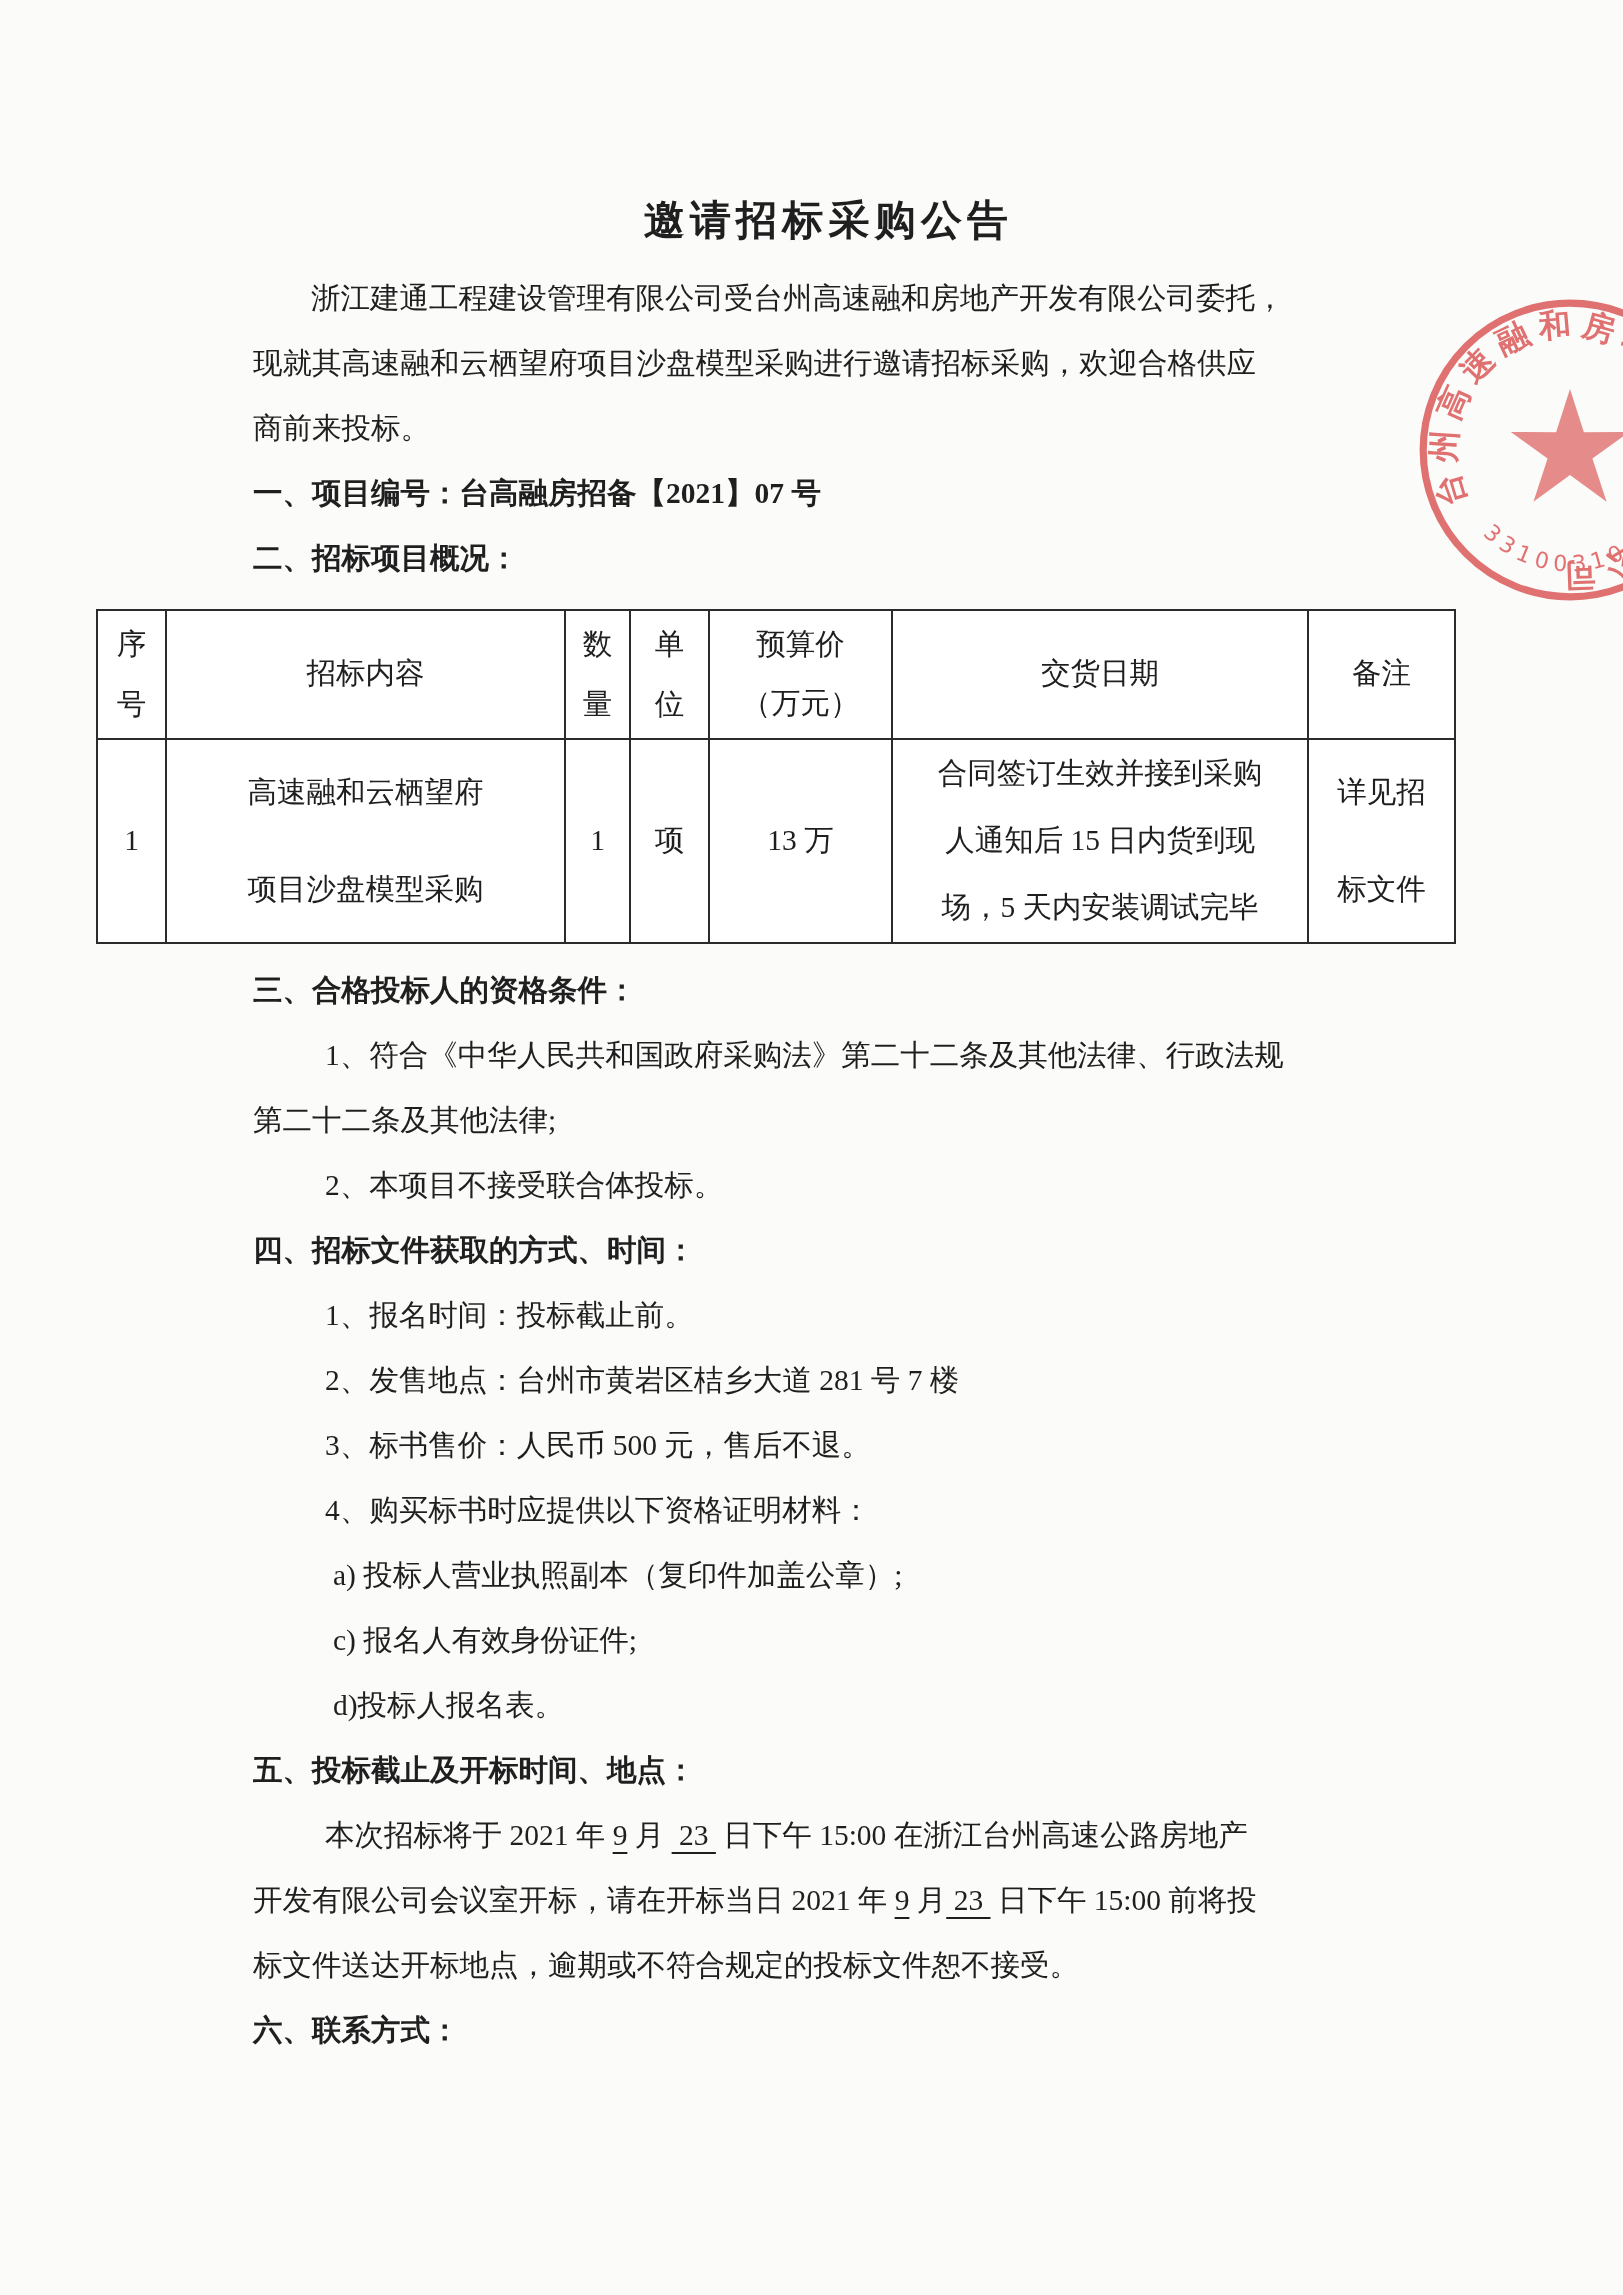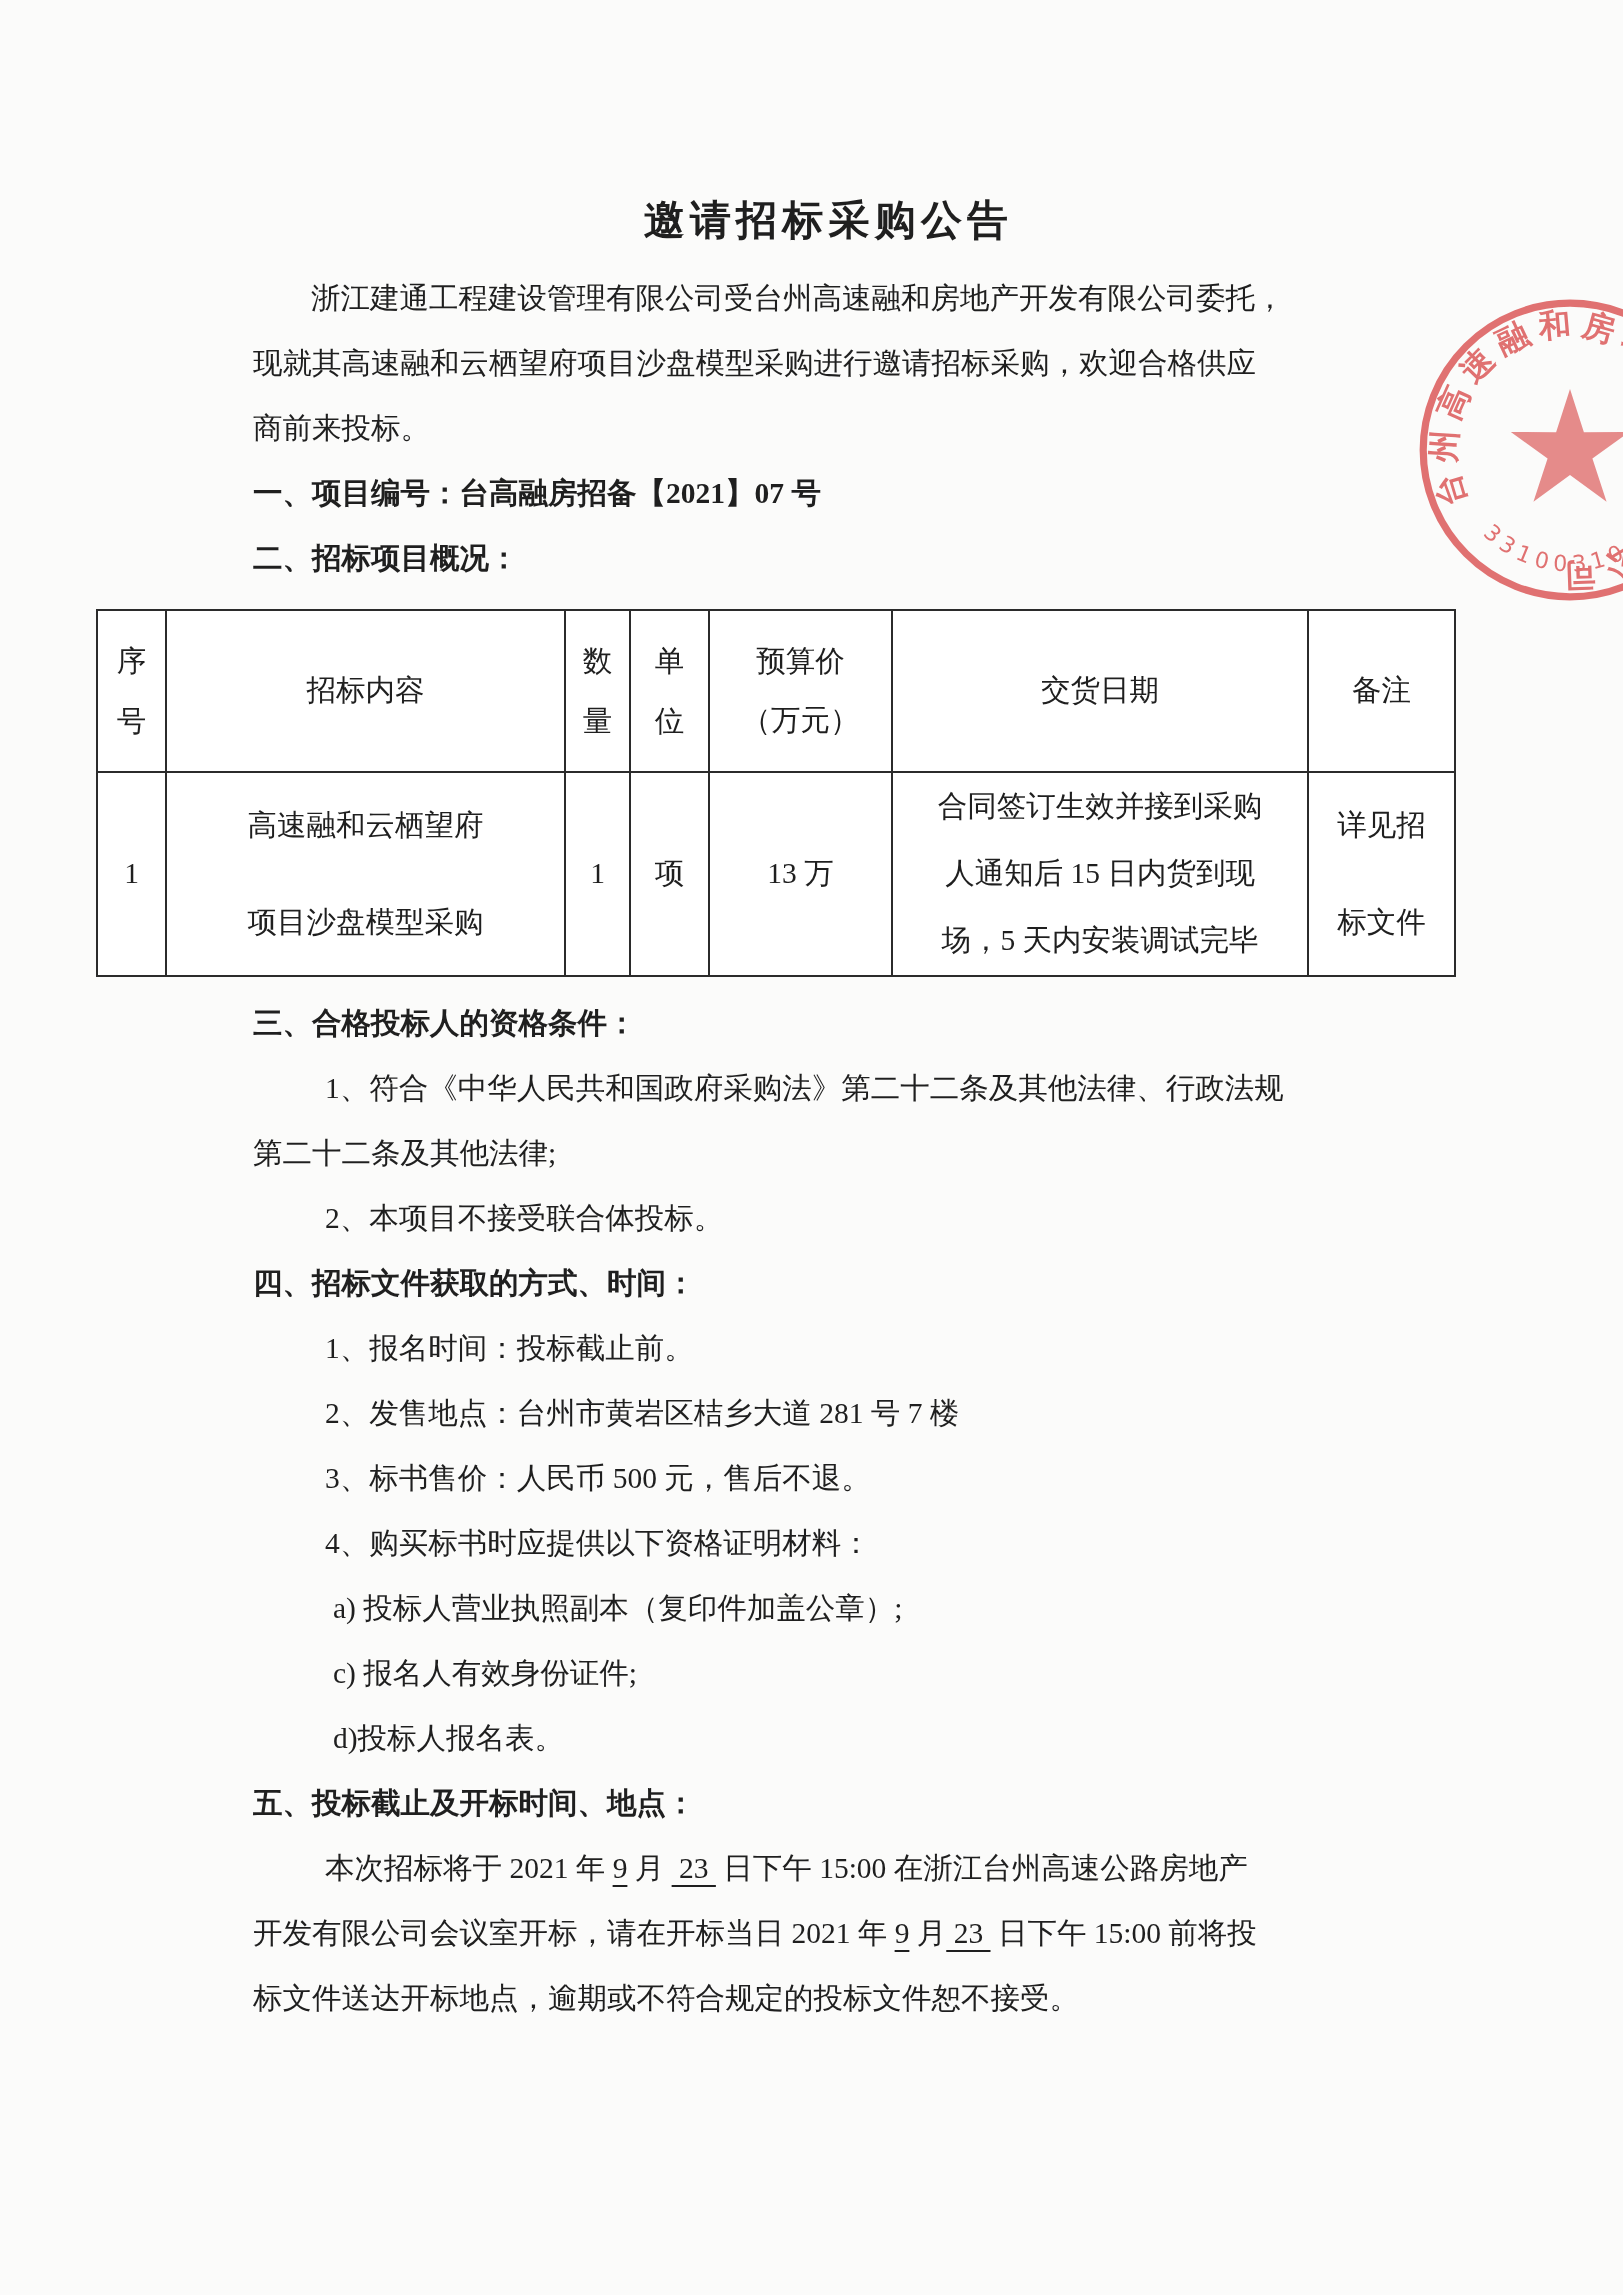--- a/index.html
+++ b/index.html
@@ -50,21 +50,21 @@
     margin: 18.3px 0 14.4px -157px;
     background: #fff;
   }
   table.bid-table td {
     border: 2px solid #2b2b2b;
     text-align: center;
     vertical-align: middle;
     font-size: 29.5px;
     padding: 0;
   }
-  tr.hdr-row  { height: 162px; }
+  tr.hdr-row  { height: 129px; }
   tr.data-row { height: 204px; }
   .vstack {
     display: inline-block;
     width: 31px;
     word-break: break-all;
     line-height: 60px;
   }
   .h2line  { line-height: 59px; }
   .c2line  { line-height: 97px; text-align: center; }
   .c3line  { line-height: 67px; }
@@ -171,16 +171,17 @@
     <p class="ln in25">4、购买标书时应提供以下资格证明材料：</p>
     <p class="ln ina">a) 投标人营业执照副本（复印件加盖公章）;</p>
     <p class="ln ina">c) 报名人有效身份证件;</p>
     <p class="ln ina">d)投标人报名表。</p>
 
     <p class="ln hd">五、投标截止及开标时间、地点：</p>
     <p class="ln in25"><span>本次招标将于 2021 年 </span><span class="u">9</span><span> 月 </span><span class="u">&nbsp;23&nbsp;</span><span> 日下午 15:00 在浙江台州高速公路房地产</span></p>
     <p class="ln"><span>开发有限公司会议室开标，请在开标当日 2021 年 </span><span class="u">9</span><span> 月</span><span class="u">&nbsp;23&nbsp;</span><span> 日下午 15:00 前将投</span></p>
     <p class="ln">标文件送达开标地点，逾期或不符合规定的投标文件恕不接受。</p>
 
+    <p class="ln hd">六、联系方式：</p>
 
   </div>
 </div>
 
 
 </body></html>

